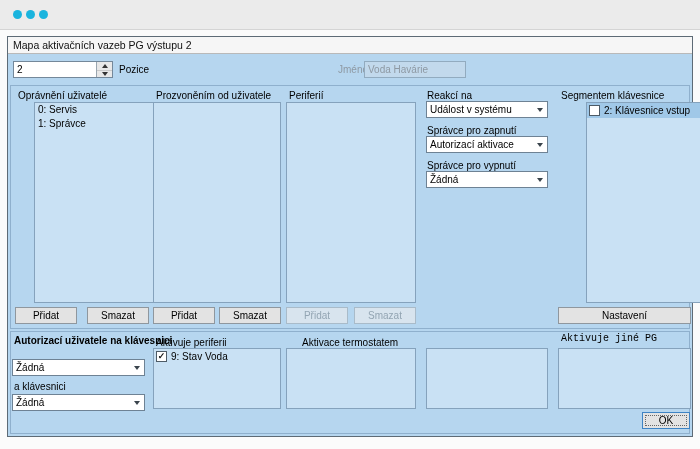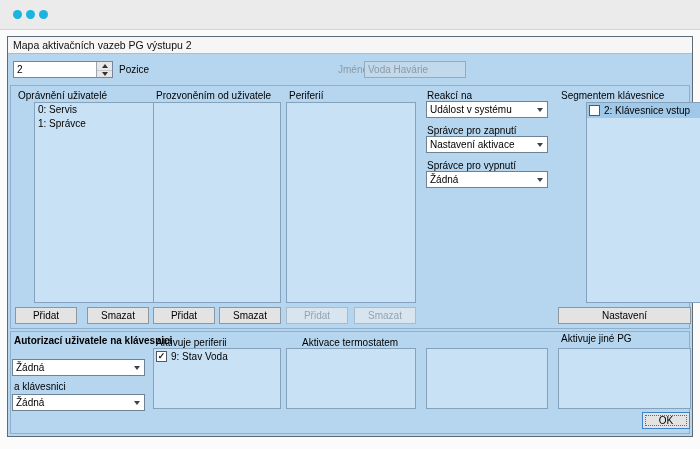--- a/index.html
+++ b/index.html
@@ -108,21 +108,21 @@
     <div class="btn disabled" style="left:278px; top:270px; width:62px;">Přidat</div>
     <div class="btn disabled" style="left:346px; top:270px; width:62px;">Smazat</div>
 
     <span class="lbl" style="left:419px; top:53px;">Reakcí na</span>
     <div class="combo" style="left:418px; top:64px; width:122px;">
       <span>Událost v systému</span>
       <span class="chev"></span>
     </div>
     <span class="lbl" style="left:419px; top:88px;">Správce pro zapnutí</span>
     <div class="combo" style="left:418px; top:99px; width:122px;">
-      <span>Nastavení aktivace</span>
+      <span>Autorizací aktivace</span>
       <span class="chev"></span>
     </div>
     <span class="lbl" style="left:419px; top:123px;">Správce pro vypnutí</span>
     <div class="combo" style="left:418px; top:134px; width:122px;">
       <span>Žádná</span>
       <span class="chev"></span>
     </div>
 
     <span class="lbl" style="left:553px; top:53px;">Segmentem klávesnice</span>
     <div class="listbox" style="left:550px; top:65px; width:147px; height:201px;margin-left:28px;">
@@ -151,19 +151,19 @@
         <span>9: Stav Voda</span>
       </div>
     </div>
 
     <span class="lbl" style="left:281px; top:300px;margin-left:13px;">Aktivace termostatem</span>
     <div class="listbox" style="left:278px; top:311px; width:130px; height:61px;"></div>
 
     <span class="lbl" style="left:419px; top:300px;margin-top:44px;">Akcí v kalendáři</span>
     <div class="listbox" style="left:418px; top:311px; width:122px; height:61px;"></div>
 
-    <span class="lbl" style="left:553px; top:296px;">Aktivuje jiné PG</span>
+    <span class="lbl" style="left:553px; top:296px;font-family:Liberation Mono, monospace;">Aktivuje jiné PG</span>
     <div class="listbox" style="left:550px; top:311px; width:133px; height:61px;"></div>
 
     <div class="btn default" style="left:634px; top:375px; width:48px;">OK</div>
   </div>
 
 </div>
 
 </body></html>

